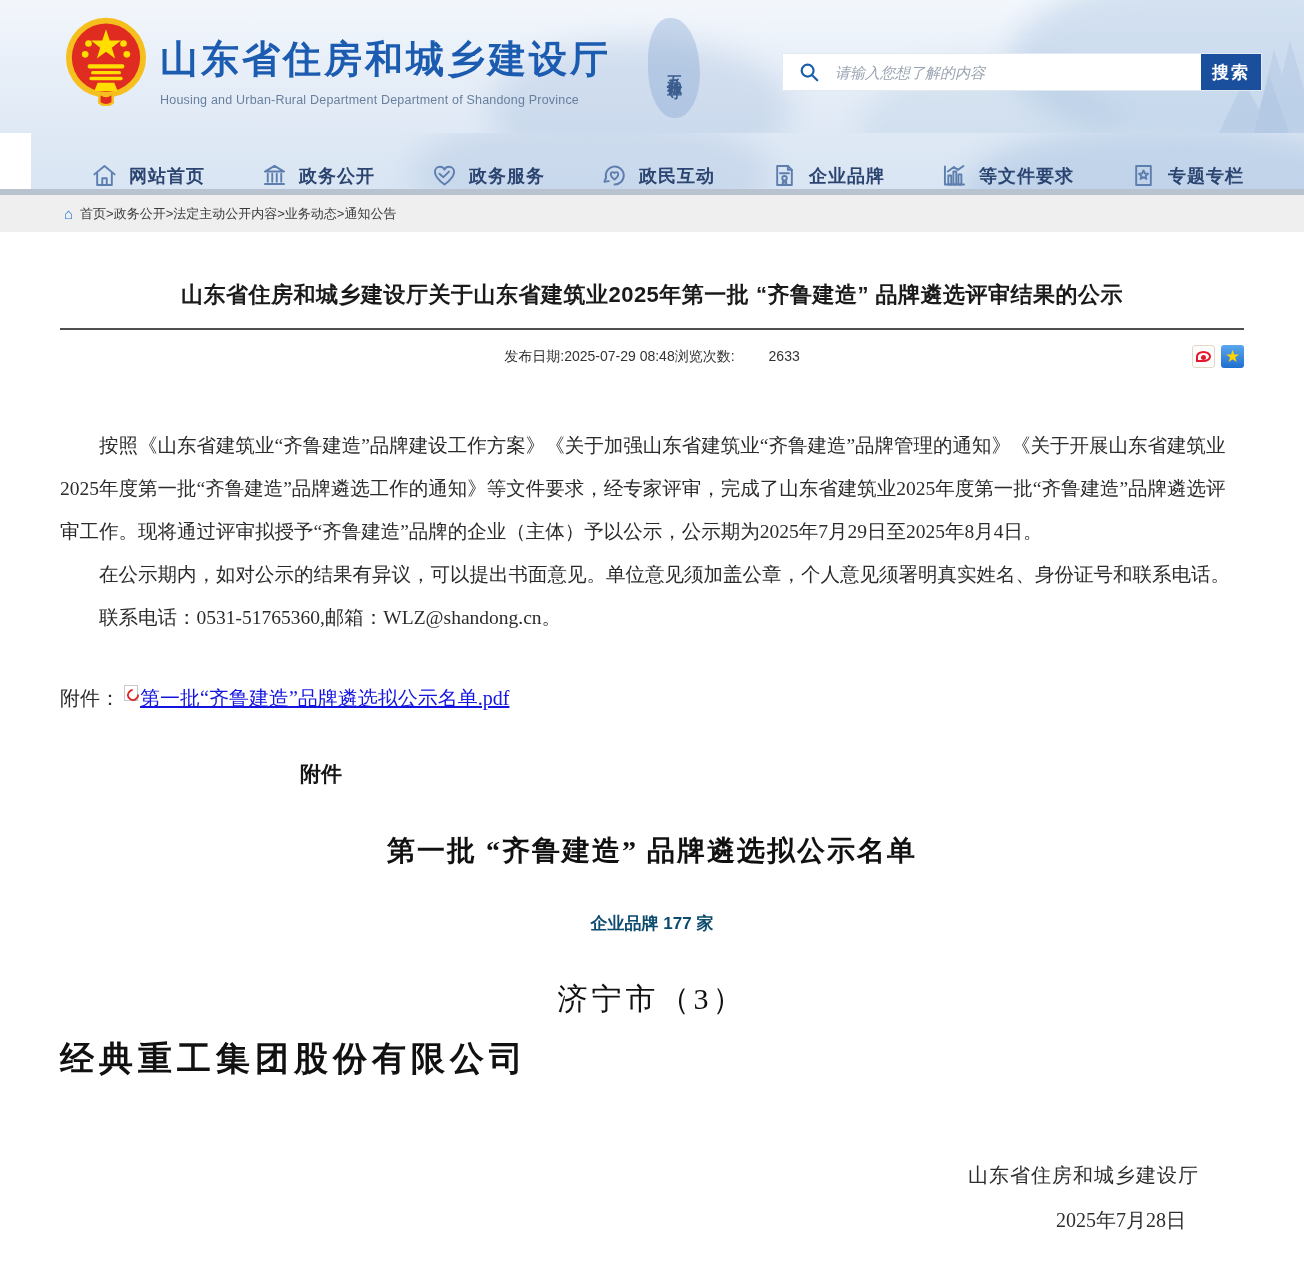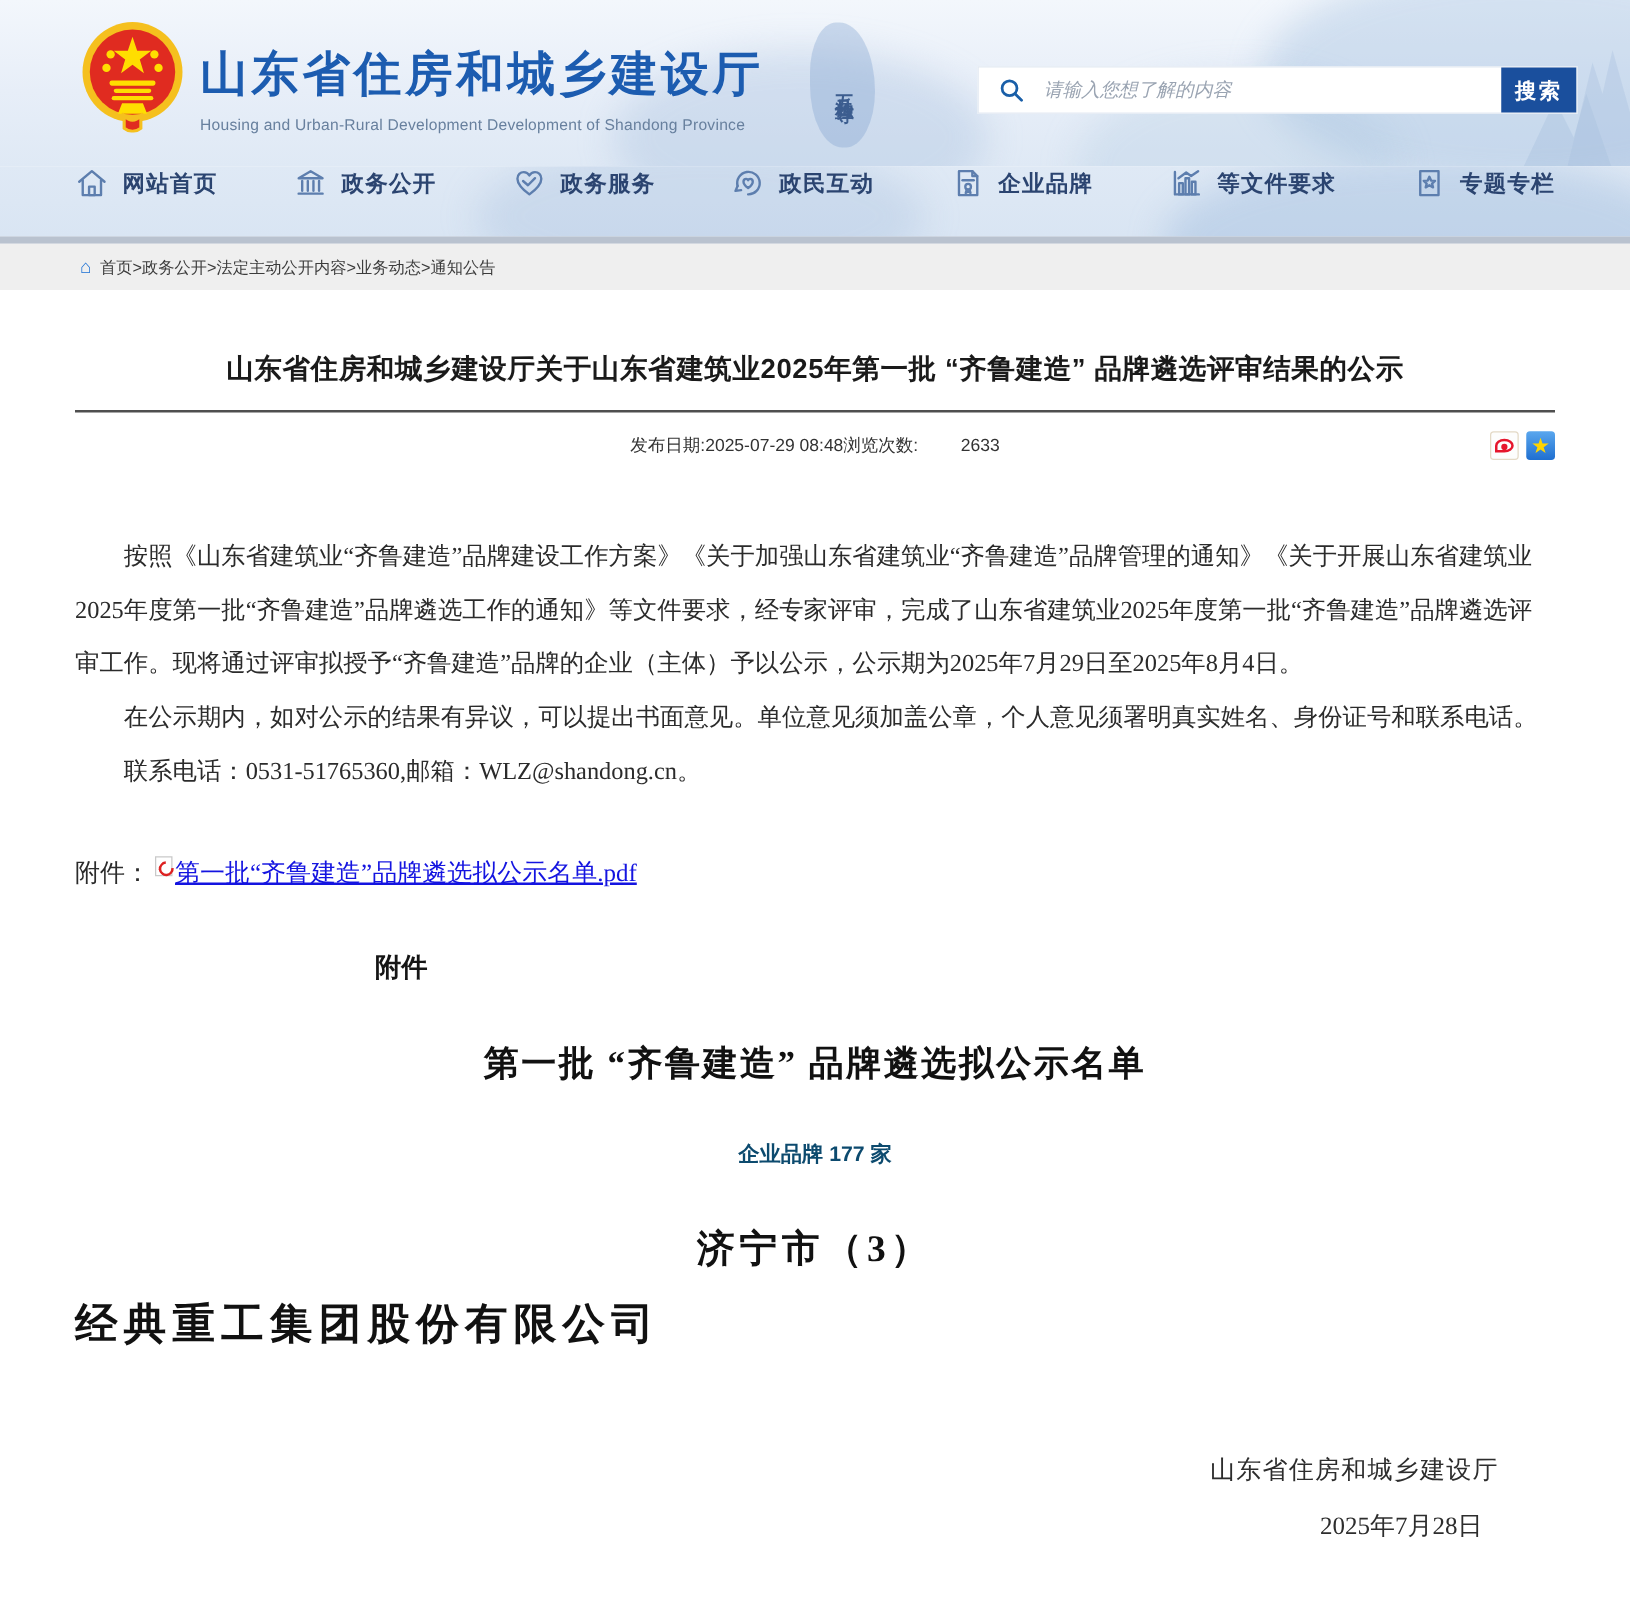--- a/index.html
+++ b/index.html
@@ -32,22 +32,22 @@
   .search { position:absolute; right:42px; top:53px; width:480px; height:38px; display:flex; background:#ffffff; border:1px solid #e2e9f2; }
   .search .mag { width:52px; display:flex; align-items:center; justify-content:center; }
   .search input { flex:1; border:0; outline:none; font-size:15px; color:#333; background:transparent;font-style:italic; }
   .search input::placeholder { color:#9aa4b2; }
   .search .btn { width:60px; background:#1a4f9d; color:#fff; font-size:17px; font-weight:bold; border:0; cursor:pointer; letter-spacing:2px; }
 
   
   .nav {
     position:relative; height:56px;
     background:linear-gradient(180deg,#dfe9f5 0%,#d9e5f3 100%);
-    display:flex; align-items:flex-start; justify-content:space-between;
-    padding:0 60px; overflow:hidden;
+    display:flex; align-items:flex-end; justify-content:space-between;
+    padding:0 60px; overflow:hidden;margin-left:31px;
   }
   .nav .wash.w4 { width:360px; height:120px; left:380px; top:-20px; background:rgba(150,180,215,.25); }
   .nav .wash.w5 { width:420px; height:140px; left:930px; top:-10px; background:rgba(140,175,215,.32); }
   .nav-item { display:flex; align-items:center; gap:11px; cursor:pointer; position:relative; z-index:2; }
   .nav-item svg { width:27px; height:27px; stroke:#5d7eae; fill:none; stroke-width:1.7; stroke-linecap:round; stroke-linejoin:round; }
   .nav-item .lbl { font-size:18px; font-weight:bold; color:#2b4470; letter-spacing:1px; }
   .nav-divider { height:6px; background:#b9c2cf; }
 
   
   .breadcrumb {
@@ -74,21 +74,21 @@
   .attach-row { margin-top:46px; font-family:"Liberation Serif","DejaVu Serif",serif; font-size:20px; color:#2b2b2b; display:flex; align-items:flex-start; }
   .pdf-ic { display:inline-block; width:14px; height:16px; margin:0 2px 0 4px; background:#fff; border:1px solid #c9c9c9; position:relative; }
   .pdf-ic::after { content:""; position:absolute; left:2px; top:3px; width:8px; height:8px; border:2px solid #d22; border-top-color:transparent; border-radius:50%; transform:rotate(40deg); }
   .attach-link { color:#1414e0; text-decoration:underline; cursor:pointer; }
 
   
   .appendix { font-family:"Liberation Serif","DejaVu Serif",serif; color:#111; }
   .appx-label { margin:48px 0 0 240px; font-family:"Liberation Sans","DejaVu Sans",sans-serif; font-size:21px; font-weight:bold; color:#151515; }
   .appx-title { margin-top:44px; text-align:center; font-size:28px; font-weight:bold; letter-spacing:2px; }
   .appx-sub { margin-top:42px; text-align:center; font-family:Liberation Sans, sans-serif; font-size:17px; font-weight:bold; color:#0c4a6e; }
-  .appx-city { margin-top:44px; text-align:center; font-size:30px; font-weight:bold; letter-spacing:4px; }
+  .appx-city { margin-top:44px; text-align:center; font-size:30px; font-weight:normal; letter-spacing:4px; }
   .appx-company { margin-top:16px; text-align:left; font-size:34px; font-weight:bold; letter-spacing:5px; }
   .appx-sign { margin-top:80px; text-align:right; padding-right:45px; font-size:20px; color:#2d2d2d; letter-spacing:1px; }
   .appx-date { margin-top:18px; text-align:right; padding-right:58px; font-size:20px; color:#2d2d2d; }
 </style>
 </head>
 <body>
 
 <div class="header">
   <div class="wash w1"></div>
   <div class="wash w2"></div>
@@ -111,21 +111,21 @@
     <circle cx="75" cy="46" r="4" fill="#ffde00"></circle>
     <rect x="28" y="58" width="44" height="5" rx="2" fill="#ffde00"></rect>
     <rect x="32" y="66" width="36" height="4" rx="2" fill="#ffde00"></rect>
     <rect x="30" y="73" width="40" height="4" rx="2" fill="#ffde00"></rect>
     <path d="M40 80 L60 80 L64 90 L36 90 Z" fill="#ffde00"></path>
     <path d="M42 92 Q50 100 58 92 L58 104 Q50 110 42 104 Z" fill="#e02b20" stroke="#f5c01e" stroke-width="3"></path>
   </svg>
 
   <div class="brand">
     <div class="cn">山东省住房和城乡建设厅</div>
-    <div class="en">Housing and Urban-Rural Development Development of Shandong Province</div>
+    <div class="en">Housing and Urban-Rural Department Department of Shandong Province</div>
   </div>
 
   <div class="search">
     <span class="mag">
       <svg width="22" height="22" viewBox="0 0 24 24" fill="none" stroke="#1a5fa8" stroke-width="2.4" stroke-linecap="round">
         <circle cx="10.5" cy="10.5" r="6.5"></circle>
           <line x1="15.5" y1="15.5" x2="21" y2="21"></line>
       </svg>
     </span>
     <input type="text" placeholder="请输入您想了解的内容" style="">

